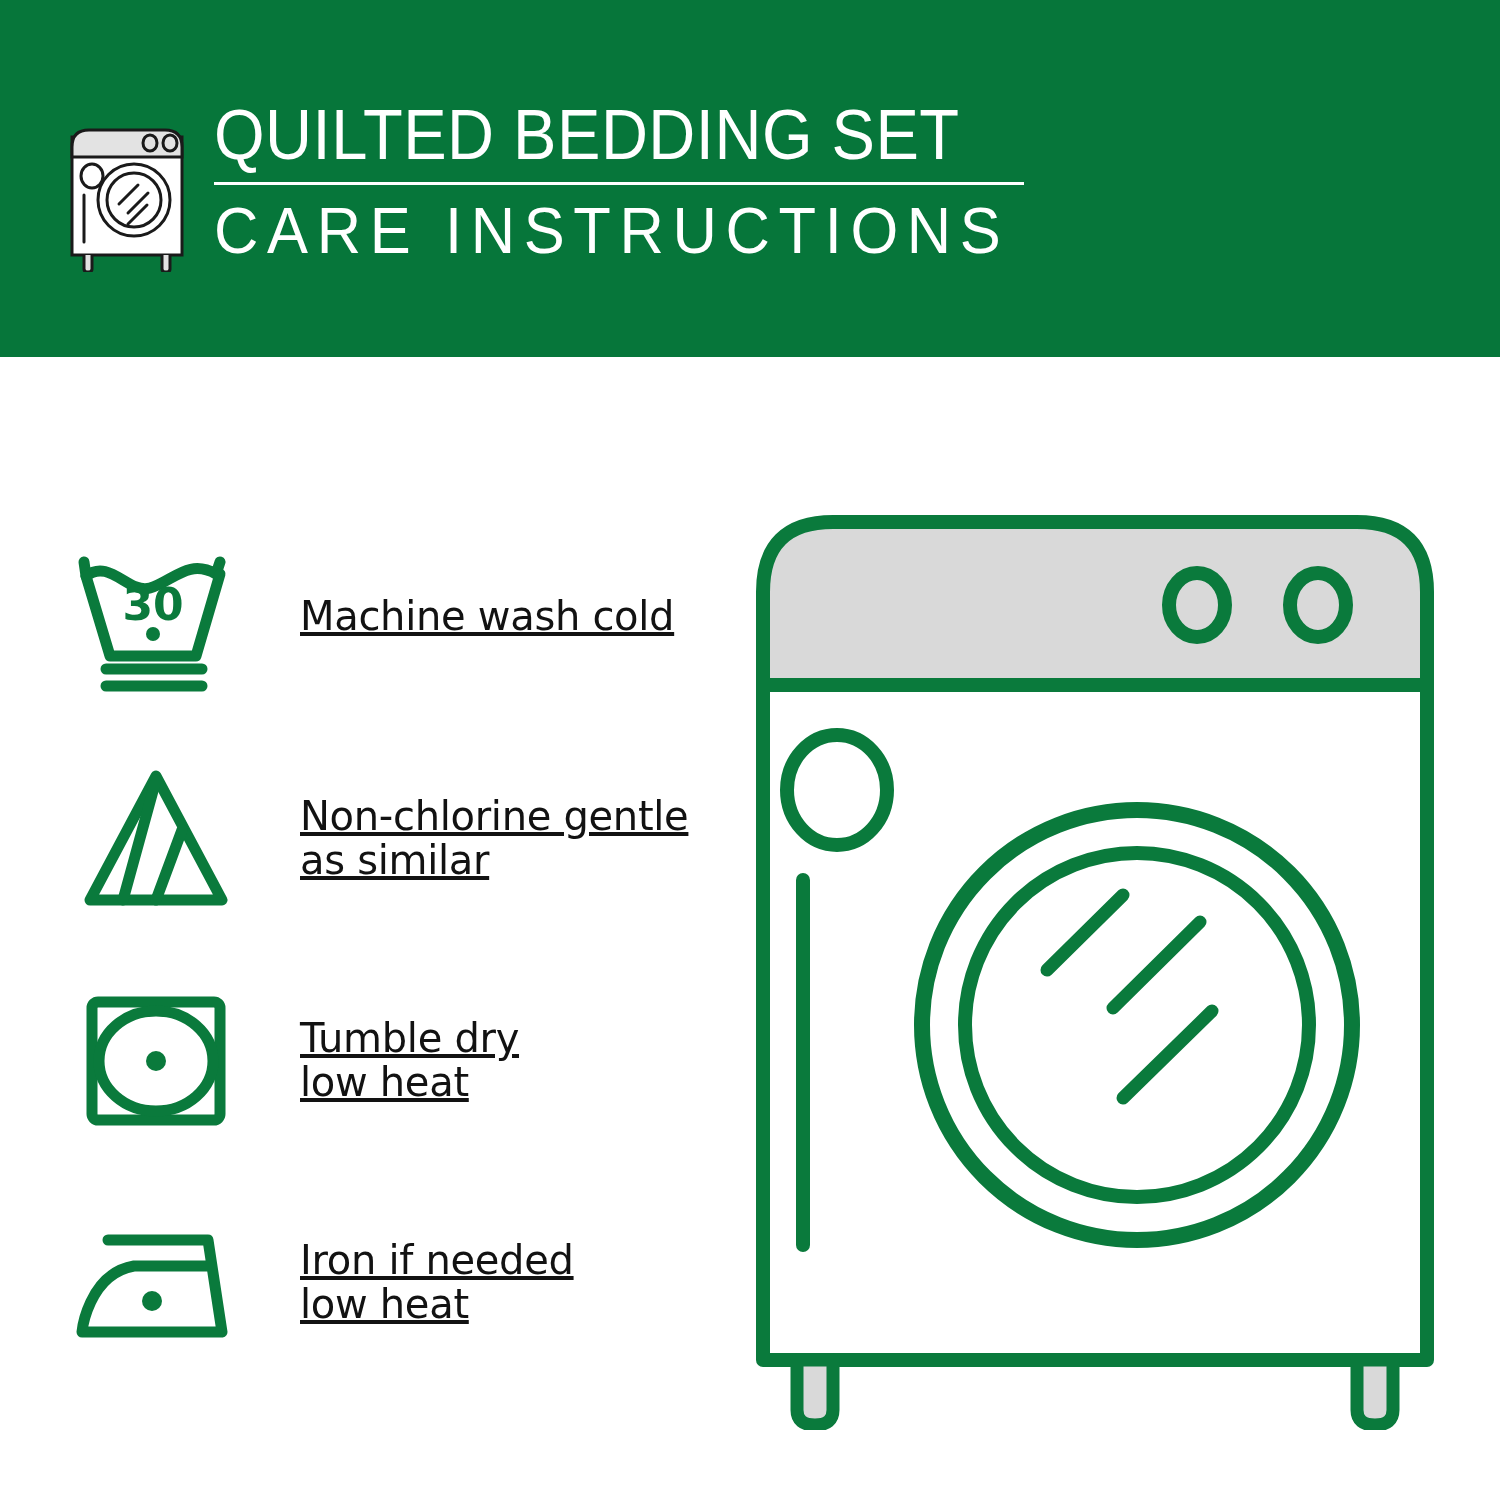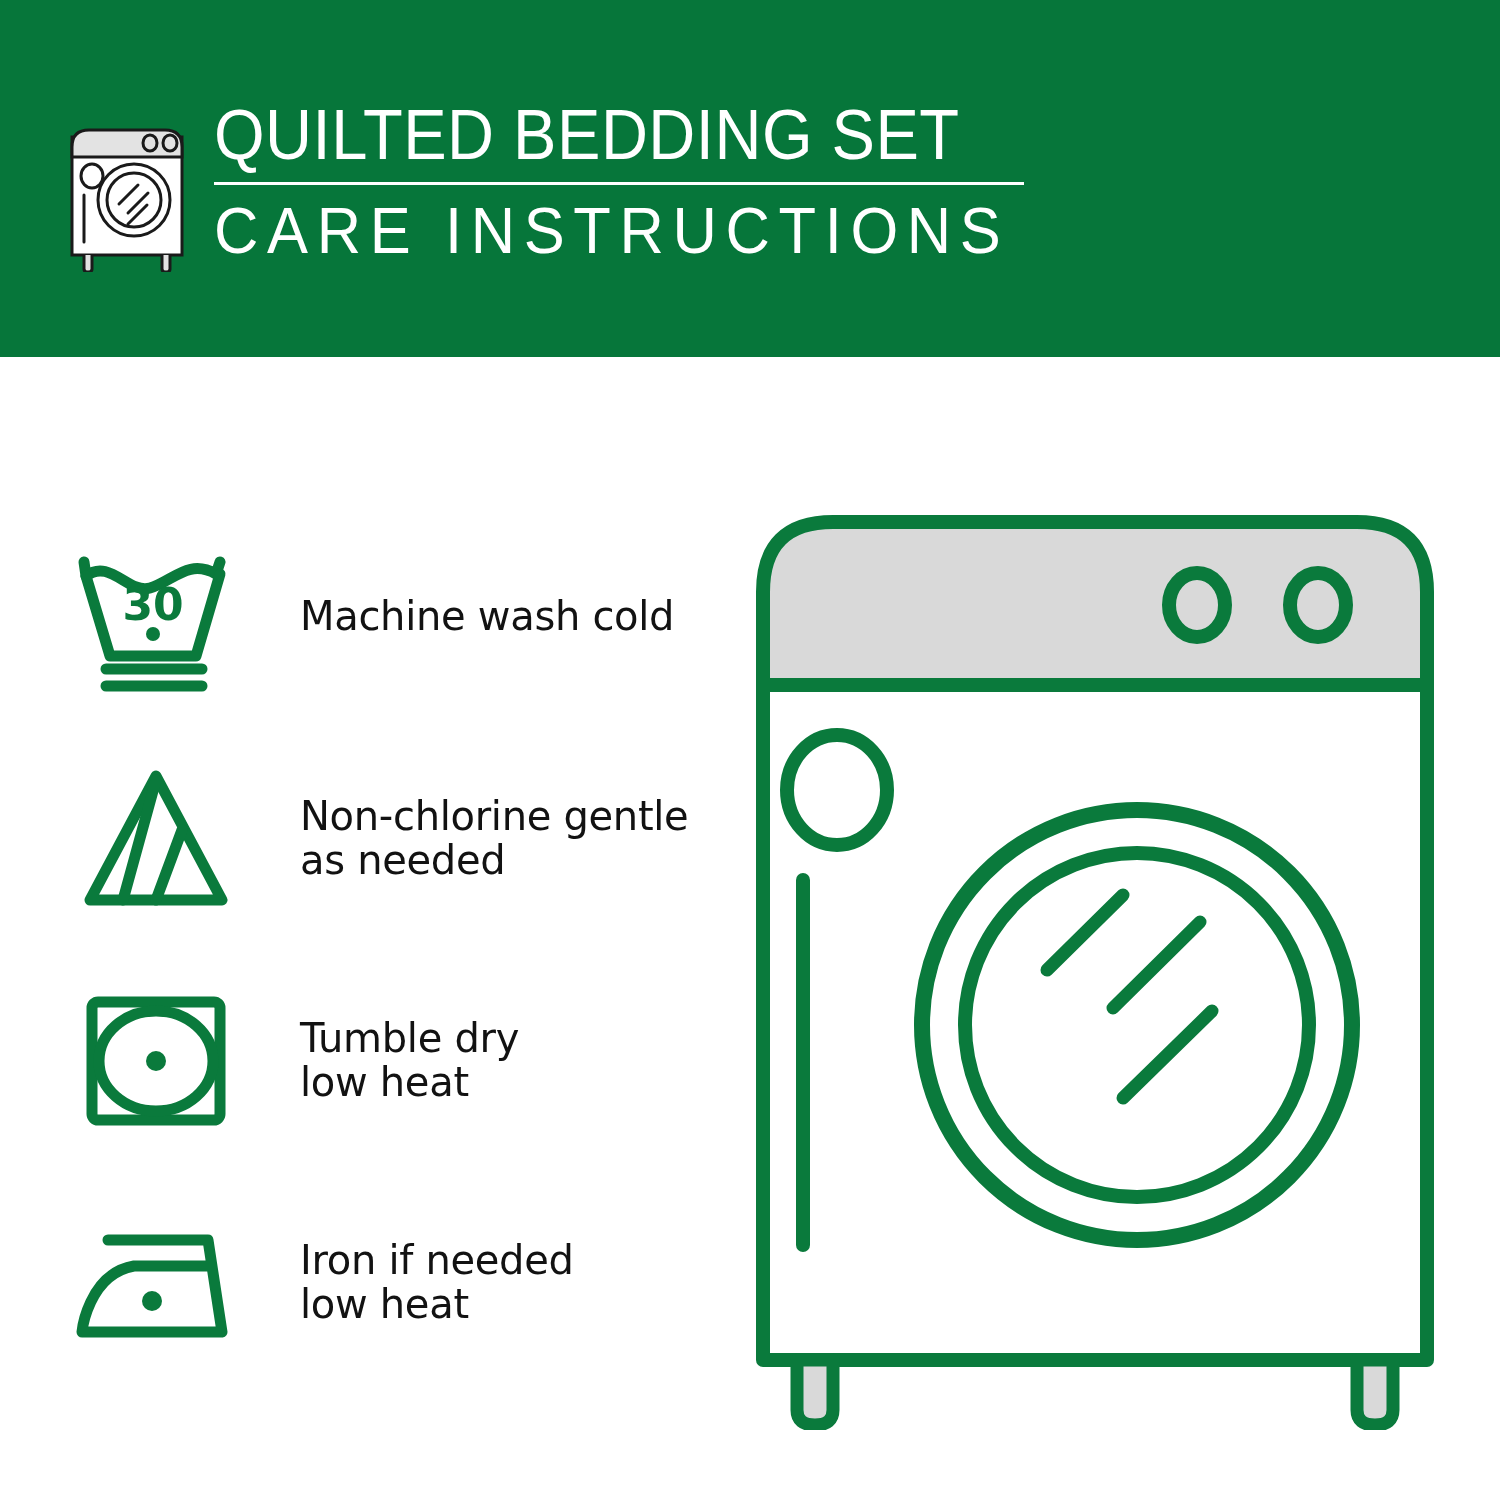--- a/index.html
+++ b/index.html
@@ -107,20 +107,21 @@
   }
 
   .care-text {
     margin-left: 58px;
     font-family: "DejaVu Sans", sans-serif;
     font-size: 40px;
     line-height: 44px;
     color: #121212;
     letter-spacing: -0.3px;
     font-weight: 400;
+    text-decoration: underline;
   }
 
   .care-text .line { display: block; white-space: nowrap; }
 
   
   .machine-art {
     position: absolute;
     left: 745px;
     top: 500px;
     width: 700px;
@@ -195,21 +196,21 @@
         <svg viewBox="0 0 172 160" width="172" height="160" aria-hidden="true">
           <g fill="none" stroke="#0A7A3C" stroke-width="11" stroke-linecap="round" stroke-linejoin="round">
             <path d="M86 18 L152 142 L20 142 Z"></path>
             <path d="M86 22 L53 142"></path>
             <path d="M112 72 L86 142"></path>
           </g>
         </svg>
       </span>
       <div class="care-text">
         <span class="line">Non-chlorine gentle</span>
-        <span class="line">as needed</span>
+        <span class="line">as similar</span>
       </div>
     </div>
 
     <div class="care-row">
       <span class="care-symbol">
         <svg viewBox="0 0 172 160" width="172" height="160" aria-hidden="true">
           <rect x="22" y="22" width="128" height="118" rx="6" fill="none" stroke="#0A7A3C" stroke-width="11"></rect>
           <ellipse cx="86" cy="81" rx="57" ry="50" fill="none" stroke="#0A7A3C" stroke-width="11"></ellipse>
           <circle cx="86" cy="81" r="10" fill="#0A7A3C"></circle>
         </svg>

